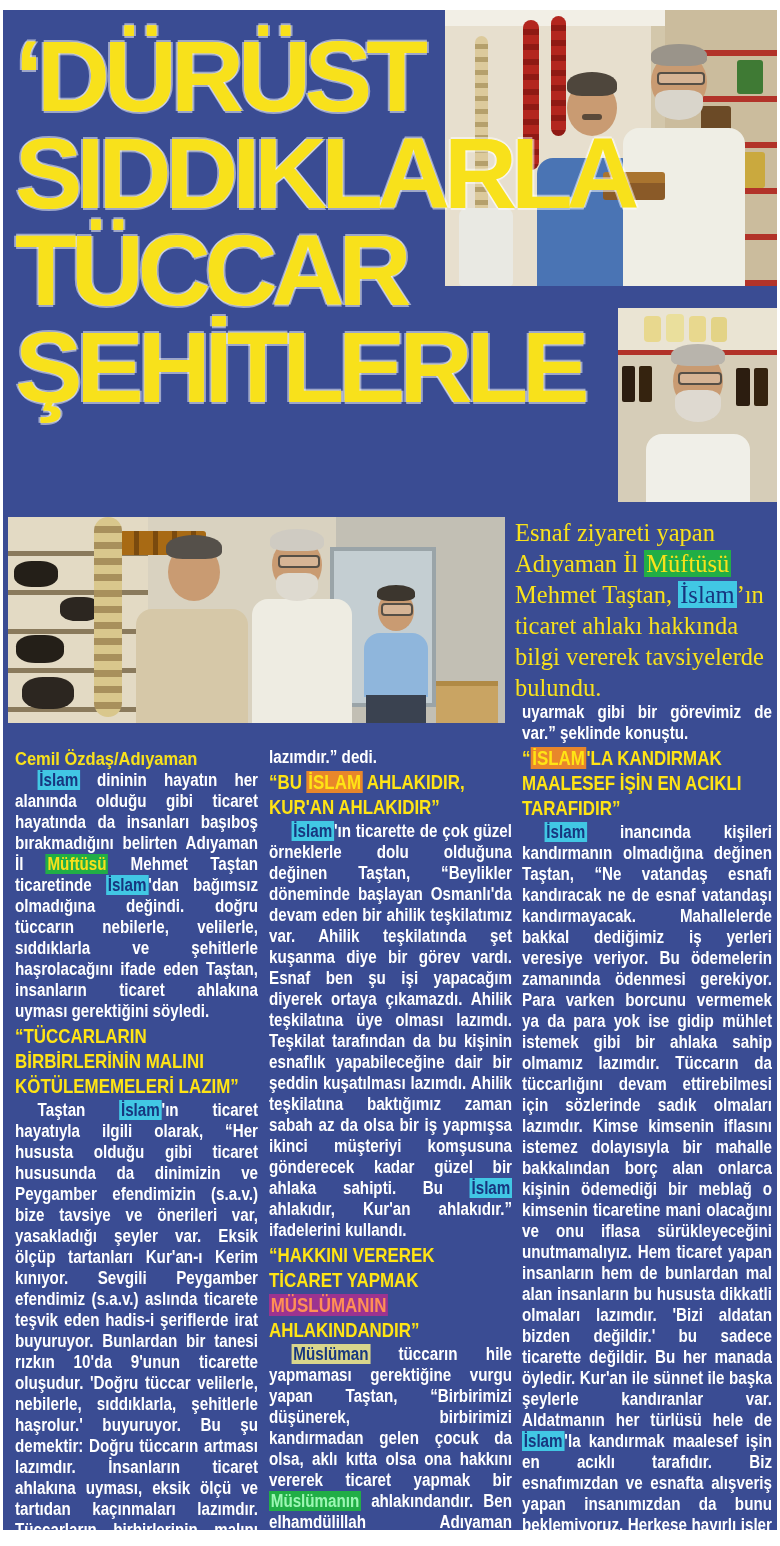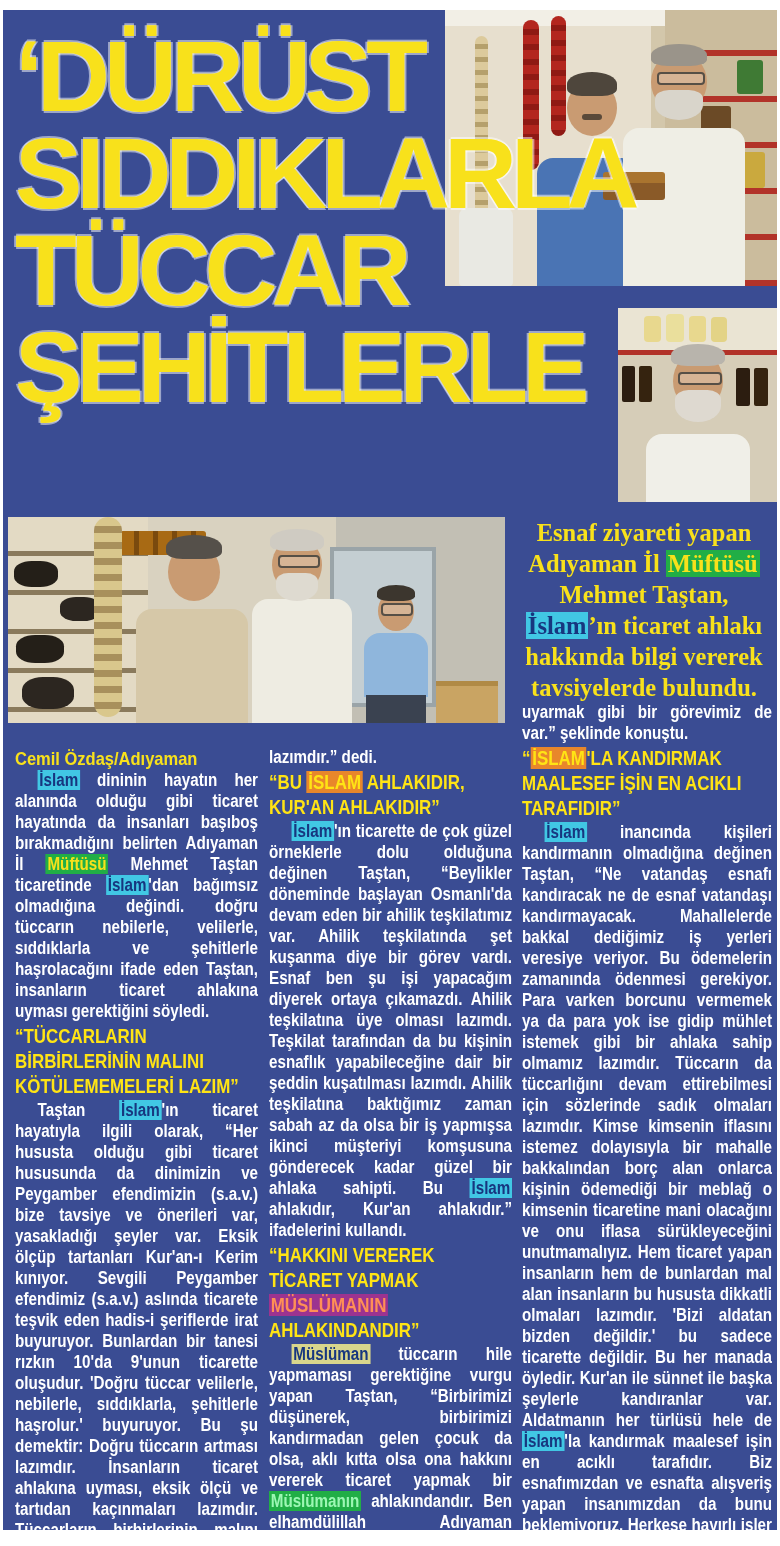--- a/index.html
+++ b/index.html
@@ -11,22 +11,22 @@
   .photo{position:absolute;overflow:hidden;background:#d8cfbc;z-index:1;}
   .ab{position:absolute;}
 
   
   .headline{position:absolute;left:12px;top:18px;z-index:4;color:#f8e11b;font-weight:bold;}
   .hl-line{display:block;font-size:101px;line-height:97px;letter-spacing:-6px;white-space:nowrap;
            text-shadow:2px 0 0 rgba(255,255,255,.5),-2px 0 0 rgba(255,255,255,.5),
                        0 2px 0 rgba(255,255,255,.5),0 -2px 0 rgba(255,255,255,.5);}
 
   
-  .lead{position:absolute;left:512px;top:507px;width:258px;z-index:2;text-align:center;
-        font-family:"Liberation Serif","DejaVu Serif",serif;font-weight:bold;
+  .lead{position:absolute;left:512px;top:507px;width:258px;z-index:2;text-align:left;
+        font-family:"Liberation Serif","DejaVu Serif",serif;font-weight:normal;
         font-size:24.5px;line-height:31px;color:#f8e11b;}
 
   
   .col{position:absolute;z-index:2;transform:scaleX(0.868);transform-origin:0 0;overflow:hidden;}
   #col1{left:12px; top:737px;width:280px;height:792px;}
   #col2{left:266px;top:737px;width:280px;height:792px;}
   #col3{left:519px;top:692px;width:288px;height:838px;}
   .byline{font-size:19px;line-height:23px;font-weight:bold;color:#f8e11b;}
   .para{font-size:17.5px;line-height:21px;font-weight:bold;color:#ffffff;text-align:justify;}
   .para.indent{text-indent:26px;}

